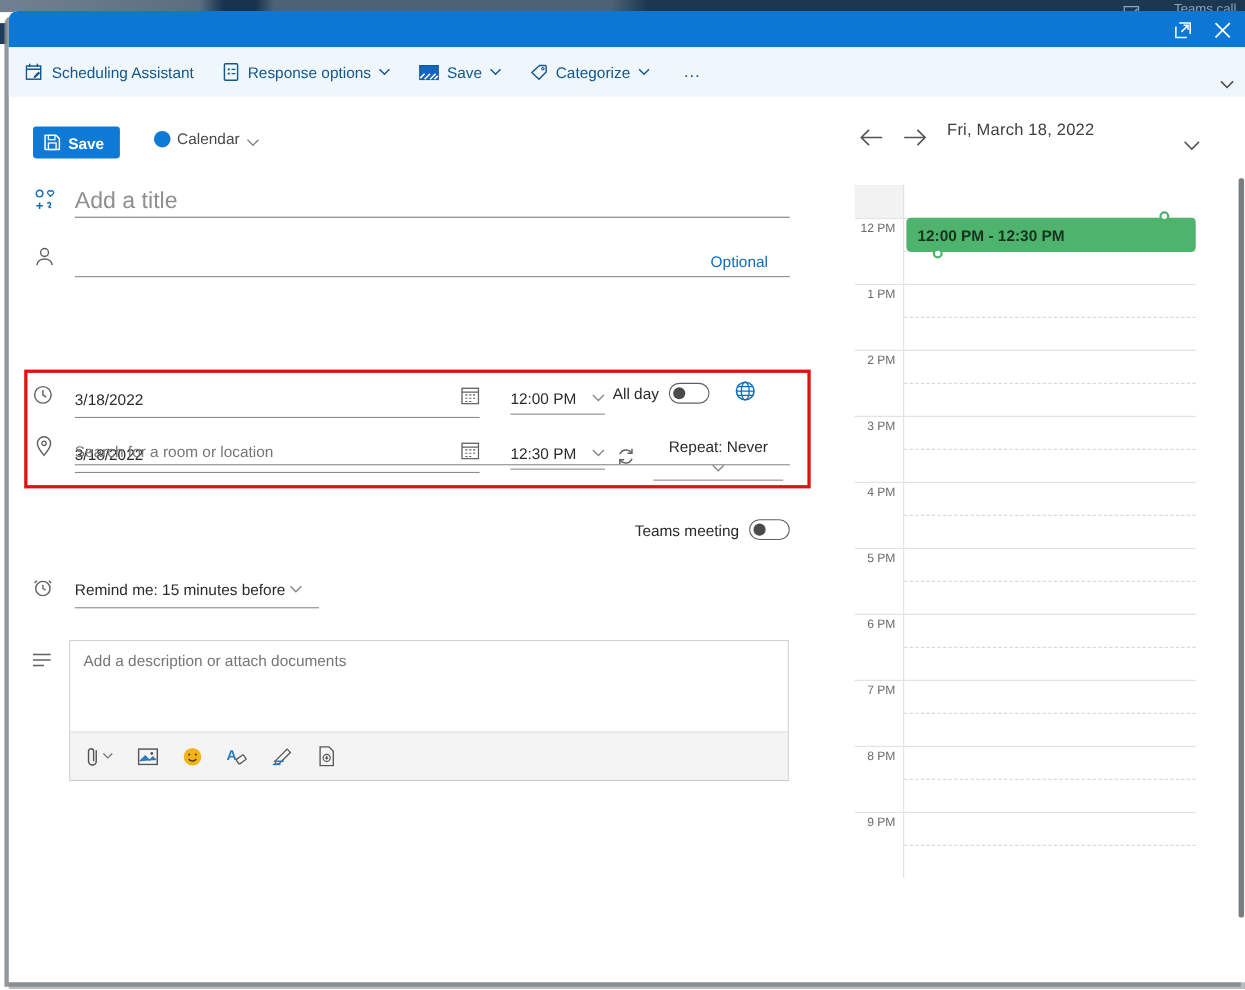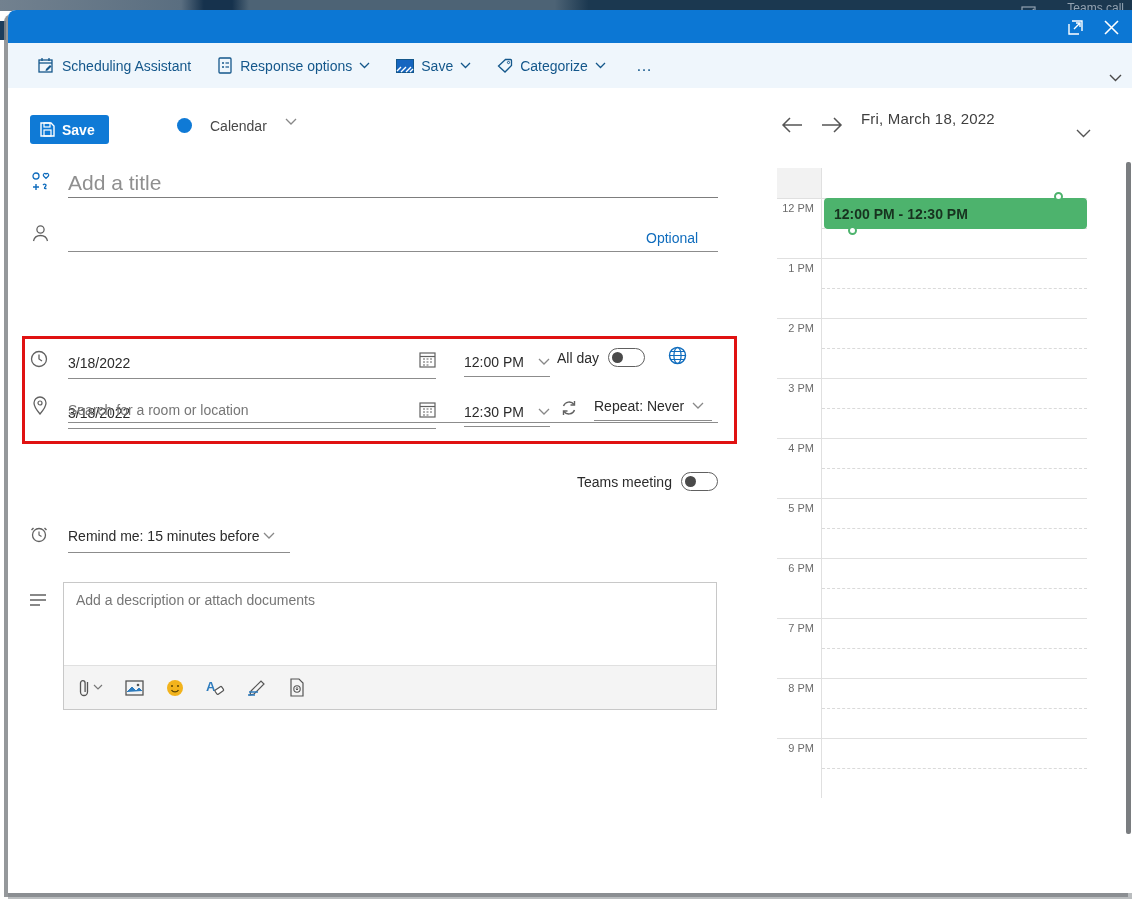--- a/index.html
+++ b/index.html
@@ -25,38 +25,38 @@
   .titlebar{
     position:absolute; left:0; top:0; right:0; height:33px;
     background:#0c77d4; border-radius:8px 0 0 0;
   }
   .titlebar .win-btns{ position:absolute; right:10px; top:6px; display:flex; gap:14px; align-items:center; }
   .win-btn{ width:22px; height:22px; display:flex; align-items:center; justify-content:center; cursor:pointer; }
 
   
   .ribbon{
     position:absolute; left:0; top:33px; right:0; height:45px;
-    background:#eff6fc; display:flex; align-items:center; padding-left:30px; gap:26px;
+    background:#eff6fc; display:flex; align-items:center; padding-left:15px; gap:26px;
   }
   .ribbon-item{ display:flex; align-items:center; gap:7px; color:#14578b; font-size:14px; cursor:pointer; }
   .ribbon-item svg{ flex:0 0 auto; }
   .ribbon-more{ color:#14578b; font-size:16px; letter-spacing:1px; cursor:pointer; padding:0 4px; }
   .ribbon-expander{ position:absolute; right:10px; bottom:2px; cursor:pointer; }
 
   
   .form{ position:absolute; left:0; top:78px; width:755px; bottom:0; }
   .abs{ position:absolute; }
 
   .save-btn{
     position:absolute; left:22px; top:27px; height:29px; padding:0 14px 0 10px;
     background:#0f7ad6; color:#fff; border:none; border-radius:3px;
     font-size:14px; font-weight:bold; font-family:inherit;
     display:flex; align-items:center; gap:7px; cursor:pointer;
   }
-  .calendar-select{ position:absolute; left:132px; top:30px; display:flex; align-items:flex-start; gap:18px; cursor:pointer;margin-left:37px; }
+  .calendar-select{ position:absolute; left:132px; top:30px; display:flex; align-items:flex-end; gap:6px; cursor:pointer; }
   .cal-dot{ width:15px; height:15px; border-radius:50%; background:#0f7ad6; }
   .calendar-select .lbl{ font-size:14px; color:#484848; }
 
   .icon-col{ color:#616161; }
 
   .title-input{
     position:absolute; left:60px; top:80px; width:650px; height:30px;
     border:none; border-bottom:1px solid #7d7d7d; outline:none;
     font-size:21px; color:#333; font-family:inherit; background:transparent;
   }
@@ -84,21 +84,21 @@
   .time-field .t{ font-size:14px; color:#2b2b2b; }
 
   .allday-wrap{ position:absolute; left:549px; top:260px; display:flex; align-items:center; gap:9px; }
   .allday-wrap .lbl{ font-size:14px; color:#2b2b2b; }
   .toggle{ width:37px; height:19px; border:1px solid #606060; border-radius:10px; position:relative; background:#fff; cursor:pointer; }
   .toggle .knob{ position:absolute; left:3px; top:3px; width:11px; height:11px; border-radius:50%; background:#4a4a4a; }
 
   .tz-btn{ position:absolute; left:660px; top:258px; cursor:pointer; }
 
   .repeat-wrap{ position:absolute; left:552px; top:310px; display:flex; align-items:center; gap:16px; }
-  .repeat-select{ display:flex; align-items:center; gap:8px; border-bottom:1px solid #8c8c8c; padding-bottom:6px; min-width:118px; cursor:pointer; }
+  .repeat-select{ display:flex; align-items:center; gap:8px; border-bottom:1px solid #8c8c8c; padding-bottom:6px; min-width:118px; cursor:pointer;flex-direction:column; }
   .repeat-select .t{ font-size:14px; color:#2b2b2b; }
 
   .location-input{
     position:absolute; left:60px; top:310px; width:490px; height:24px;
     border:none; outline:none; font-size:14px; color:#333; font-family:inherit; background:transparent;
   }
   .location-input::placeholder{ color:#767676; }
   .location-underline{ position:absolute; left:60px; top:334px; width:650px; border-bottom:1px solid #8c8c8c; }
   .teams-wrap{ position:absolute; left:569px; top:384px; display:flex; align-items:center; gap:9px; }
   .teams-wrap .lbl{ font-size:14px; color:#2b2b2b; }

